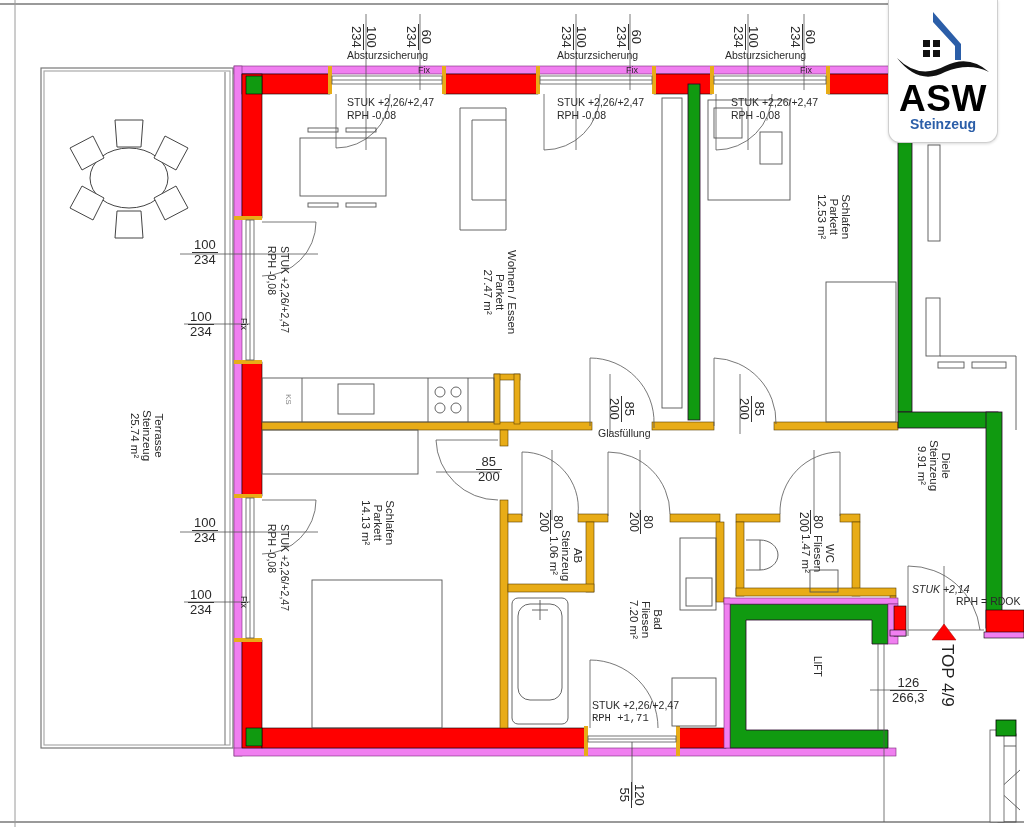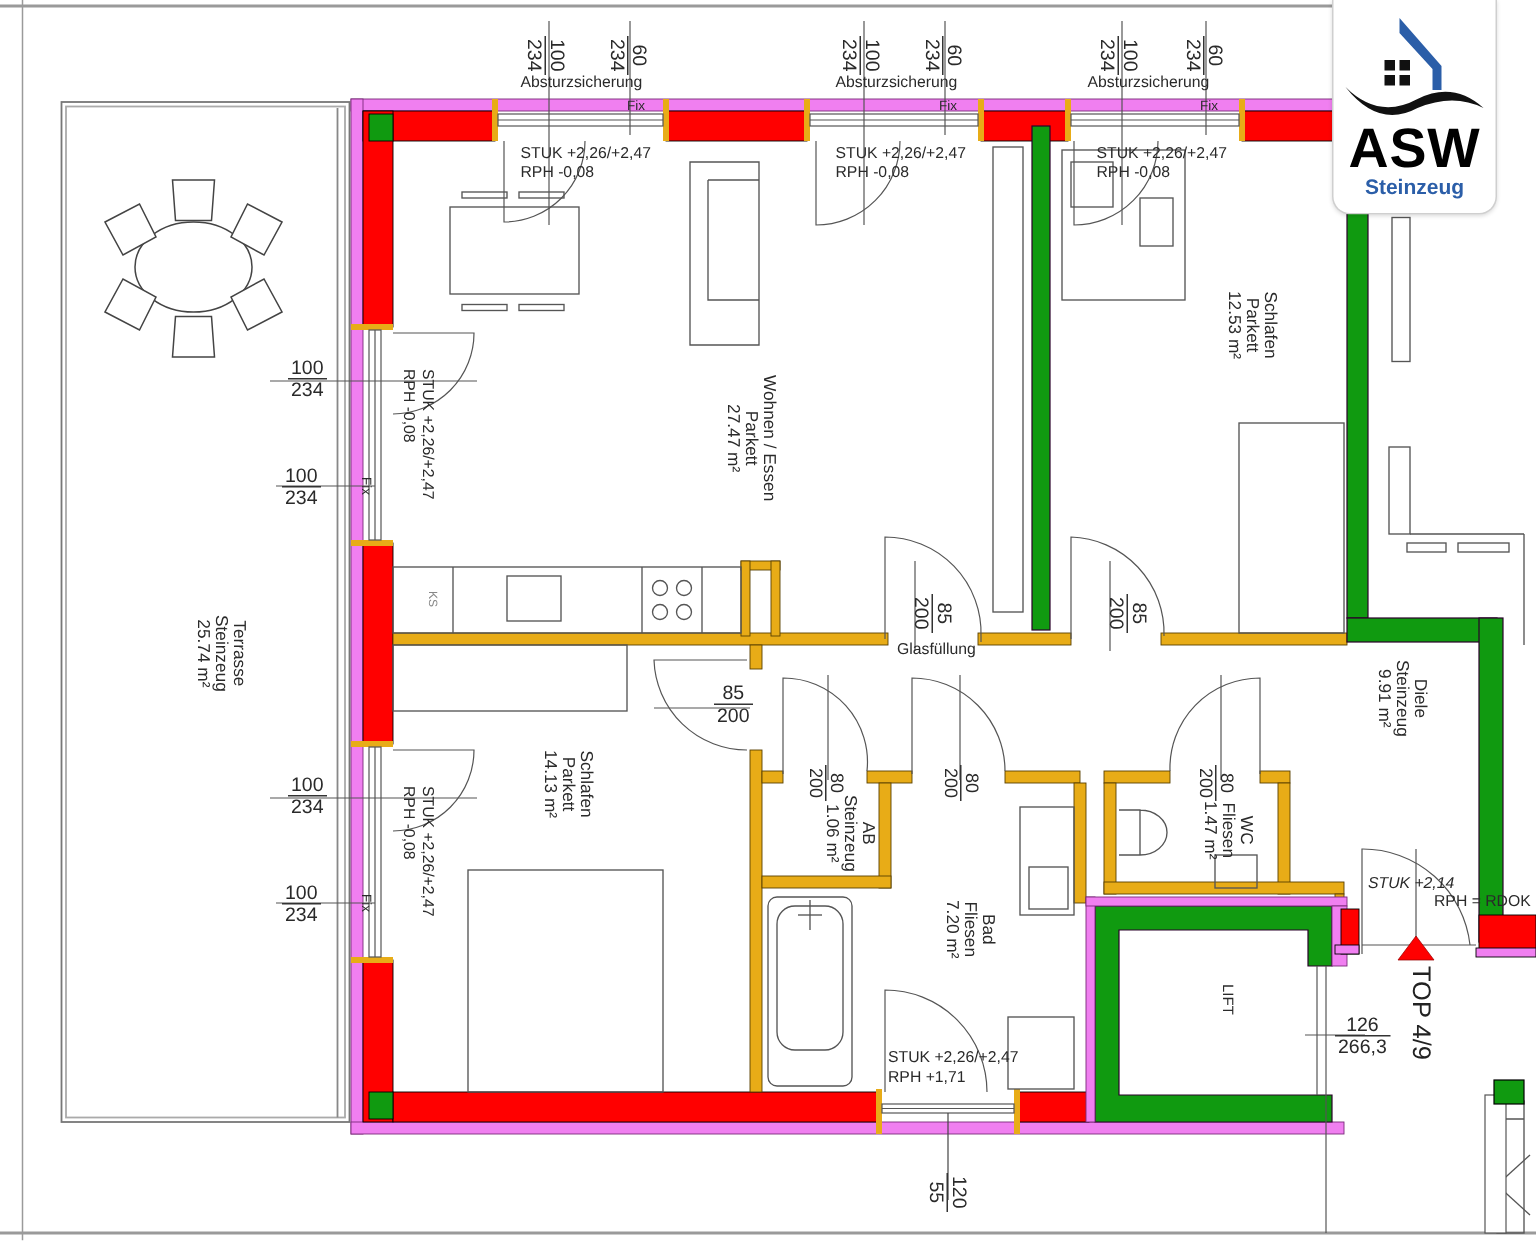--- a/index.html
+++ b/index.html
@@ -312,21 +312,21 @@
 <div class="lbl small rot90" style="left:290px;top:246px;">STUK +2,26/+2,47</div>
 <div class="lbl small rot90" style="left:277px;top:246px;">RPH   -0,08</div>
 
 <div class="lbl dim" style="left:192px;top:516px;"><span class="frac"><span class="top">100</span><span class="bot">234</span></span></div>
 <div class="lbl dim" style="left:188px;top:588px;"><span class="frac"><span class="top">100</span><span class="bot">234</span></span></div>
 <div class="lbl small rot90" style="left:248px;top:596px;font-size:9px;">Fix</div>
 <div class="lbl small rot90" style="left:290px;top:524px;">STUK +2,26/+2,47</div>
 <div class="lbl small rot90" style="left:277px;top:524px;">RPH   -0,08</div>
 
 <div class="lbl small" style="left:592px;top:700px;">STUK +2,26/+2,47</div>
-<div class="lbl small" style="left:592px;top:713px;">RPH  +1,71</div>
+<div class="lbl small" style="left:592px;top:713px;font-family:Liberation Mono, monospace;">RPH  +1,71</div>
 <div class="lbl dim rot90" style="left:646px;top:782px;"><span class="frac"><span class="top">120</span><span class="bot">55</span></span></div>
 
 <div class="lbl room rot90" style="left:165px;top:410px;">
   <div>Terrasse</div>
   <div>Steinzeug</div>
   <div>25.74 m²</div>
 </div>
 <div class="lbl room rot90" style="left:518px;top:250px;">
   <div>Wohnen / Essen</div>
   <div>Parkett</div>

